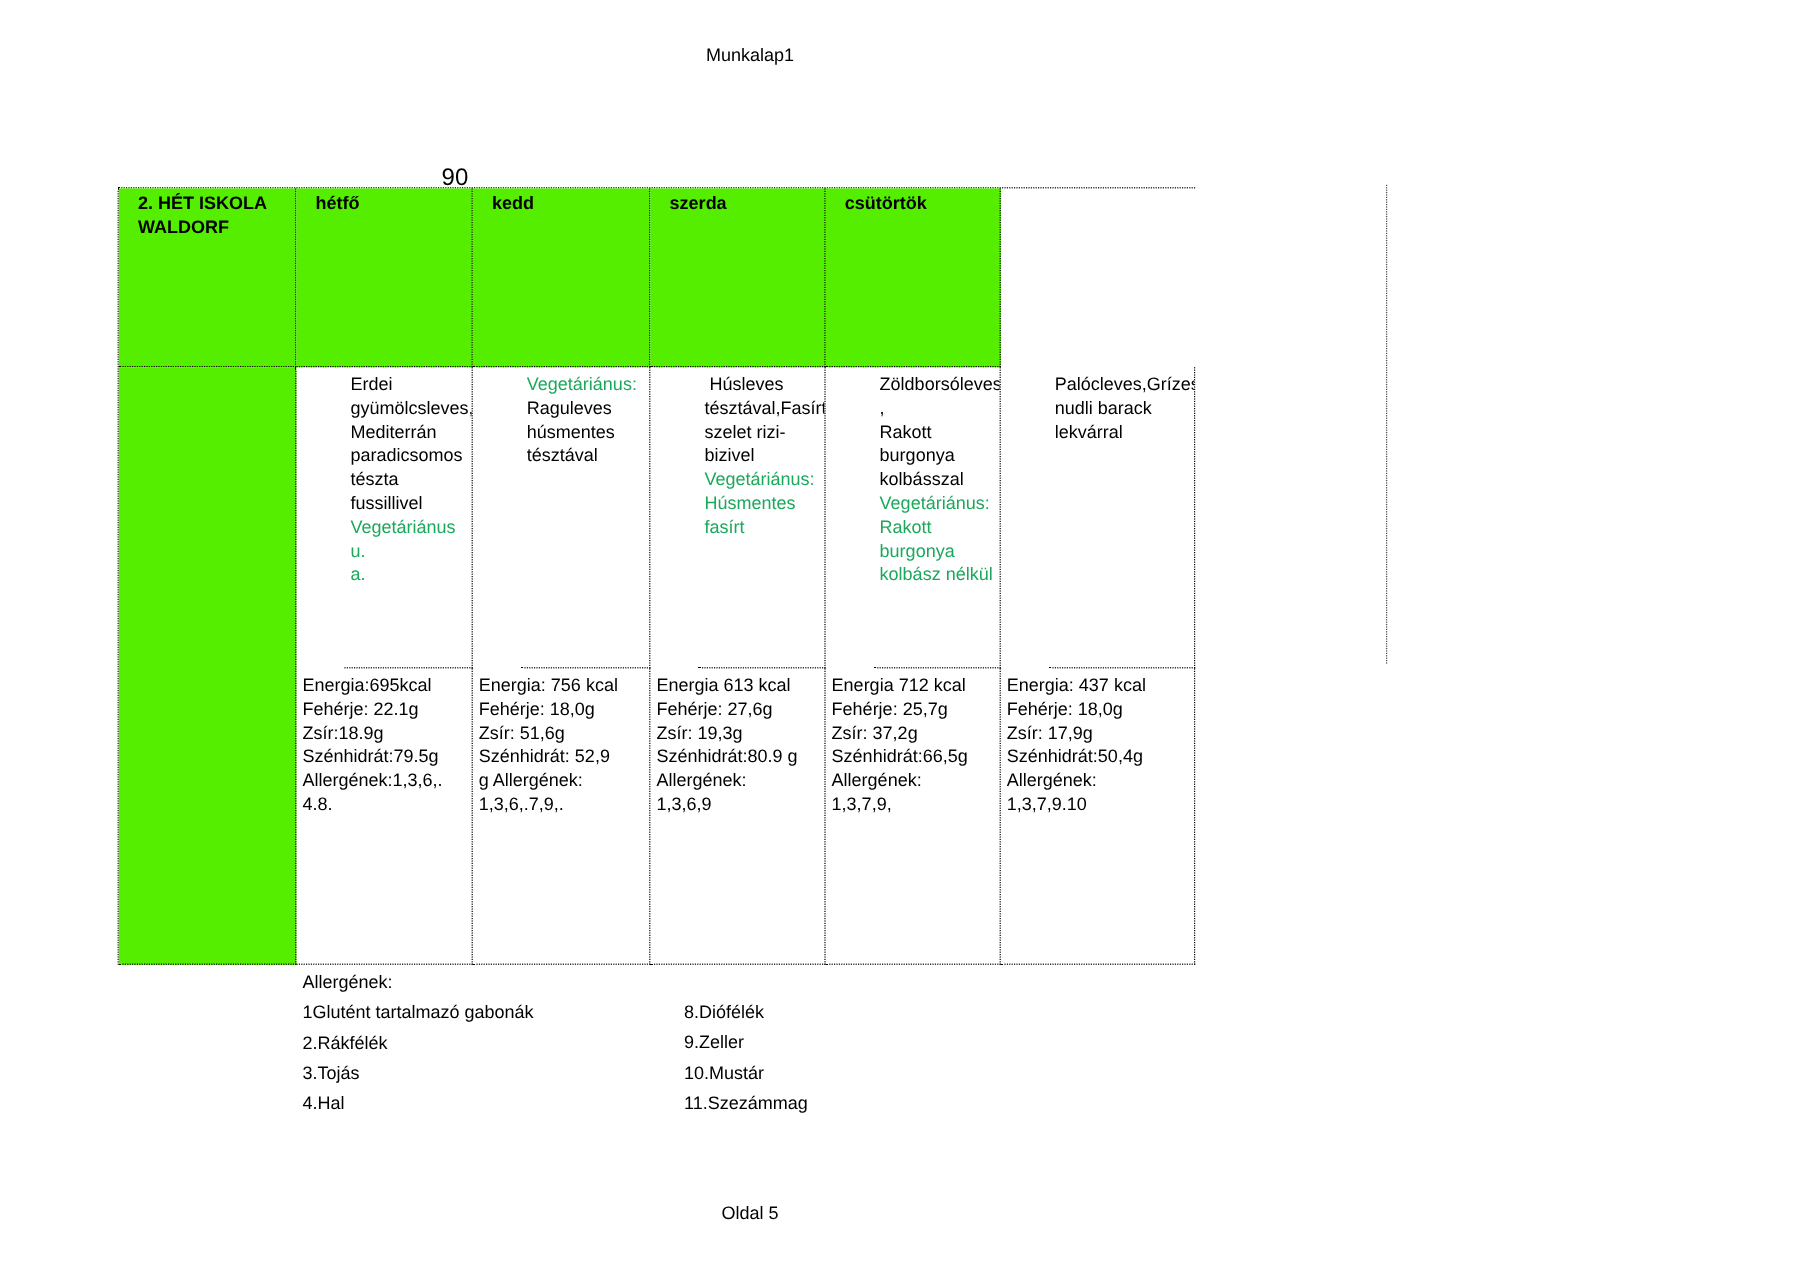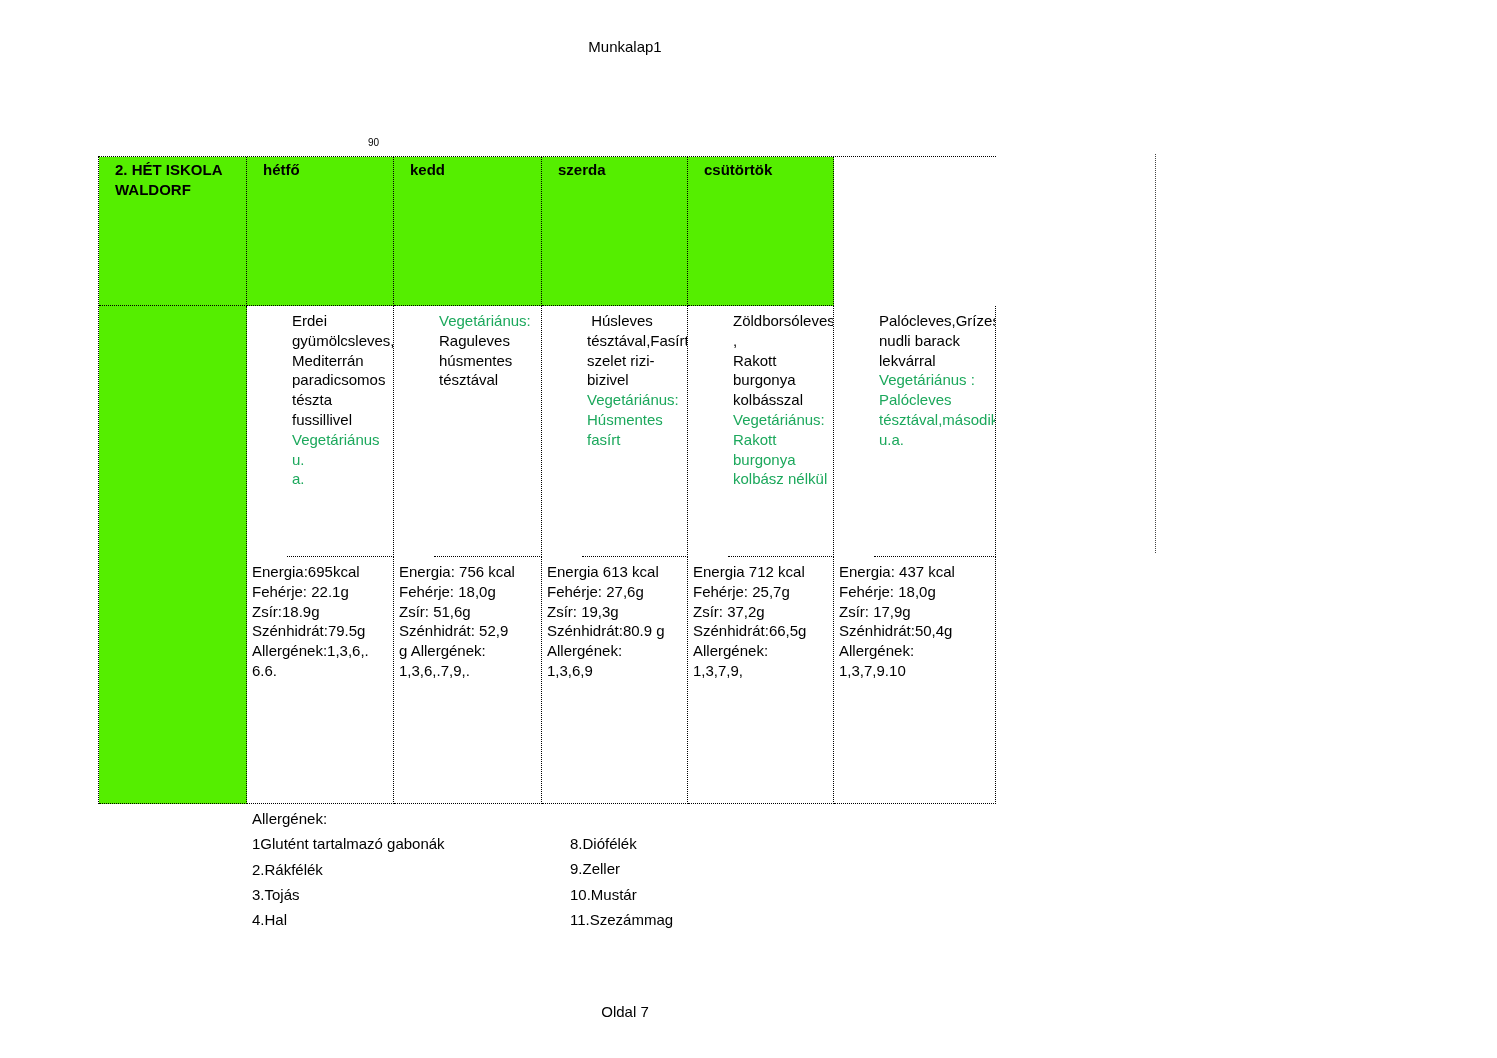--- a/index.html
+++ b/index.html
@@ -17,21 +17,21 @@
   .doc-title {
     position: absolute; top: 38px; left: 0; width: 100%;
     text-align: center; font-size: 15px; color: #000;
   }
   .doc-footer {
     position: absolute; top: 1003px; left: 0; width: 100%;
     text-align: center; font-size: 15px; color: #000;
   }
   .col-width-label {
     position: absolute; left: 368px; top: 137px;
-    font-size: 10px; color: #000;
+    font-size: 20px; color: #000;
   }
 
   .menu-table {
     position: absolute; left: 98px; top: 156px;
     display: grid;
     grid-template-columns: 148px 147px 148px 146px 146px 162px;
     grid-template-rows: 149px 251px 247px;
     border-top: 1px dotted #000;
     border-left: 1px dotted #000;
     background: #ffffff;
@@ -121,33 +121,29 @@
 kolbásszal</span>
       <span class="txt veg">Vegetáriánus:
 Rakott burgonya
 kolbász nélkül</span>
       <span class="txt"></span>
     </div>
     <div class="cell menu-cell c6 r2">
       <span class="txt">Palócleves,Grízes
 nudli barack
 lekvárral</span>
-      <span class="txt veg">Vegetáriánus :
-Palócleves
-tésztával,második
-u.a.</span>
       <span class="txt"></span>
     </div>
 
     <div class="cell nutrition-cell c2 r3">Energia:695kcal
 Fehérje: 22.1g
 Zsír:18.9g
 Szénhidrát:79.5g
 Allergének:1,3,6,.
-6.6.</div>
+4.8.</div>
     <div class="cell nutrition-cell c3 r3">Energia: 756 kcal
 Fehérje: 18,0g
 Zsír: 51,6g
 Szénhidrát: 52,9
 g Allergének:
 1,3,6,.7,9,.</div>
     <div class="cell nutrition-cell c4 r3">Energia 613 kcal
 Fehérje: 27,6g
 Zsír: 19,3g
 Szénhidrát:80.9 g
@@ -178,15 +174,15 @@
     <div>4.Hal</div>
   </div>
 
   <div class="allergen-right">
     <div>8.Diófélék</div>
     <div>9.Zeller</div>
     <div>10.Mustár</div>
     <div>11.Szezámmag</div>
   </div>
 
-  <div class="doc-footer">Oldal 7</div>
+  <div class="doc-footer">Oldal 5</div>
 
 </div>
 
 </body></html>

